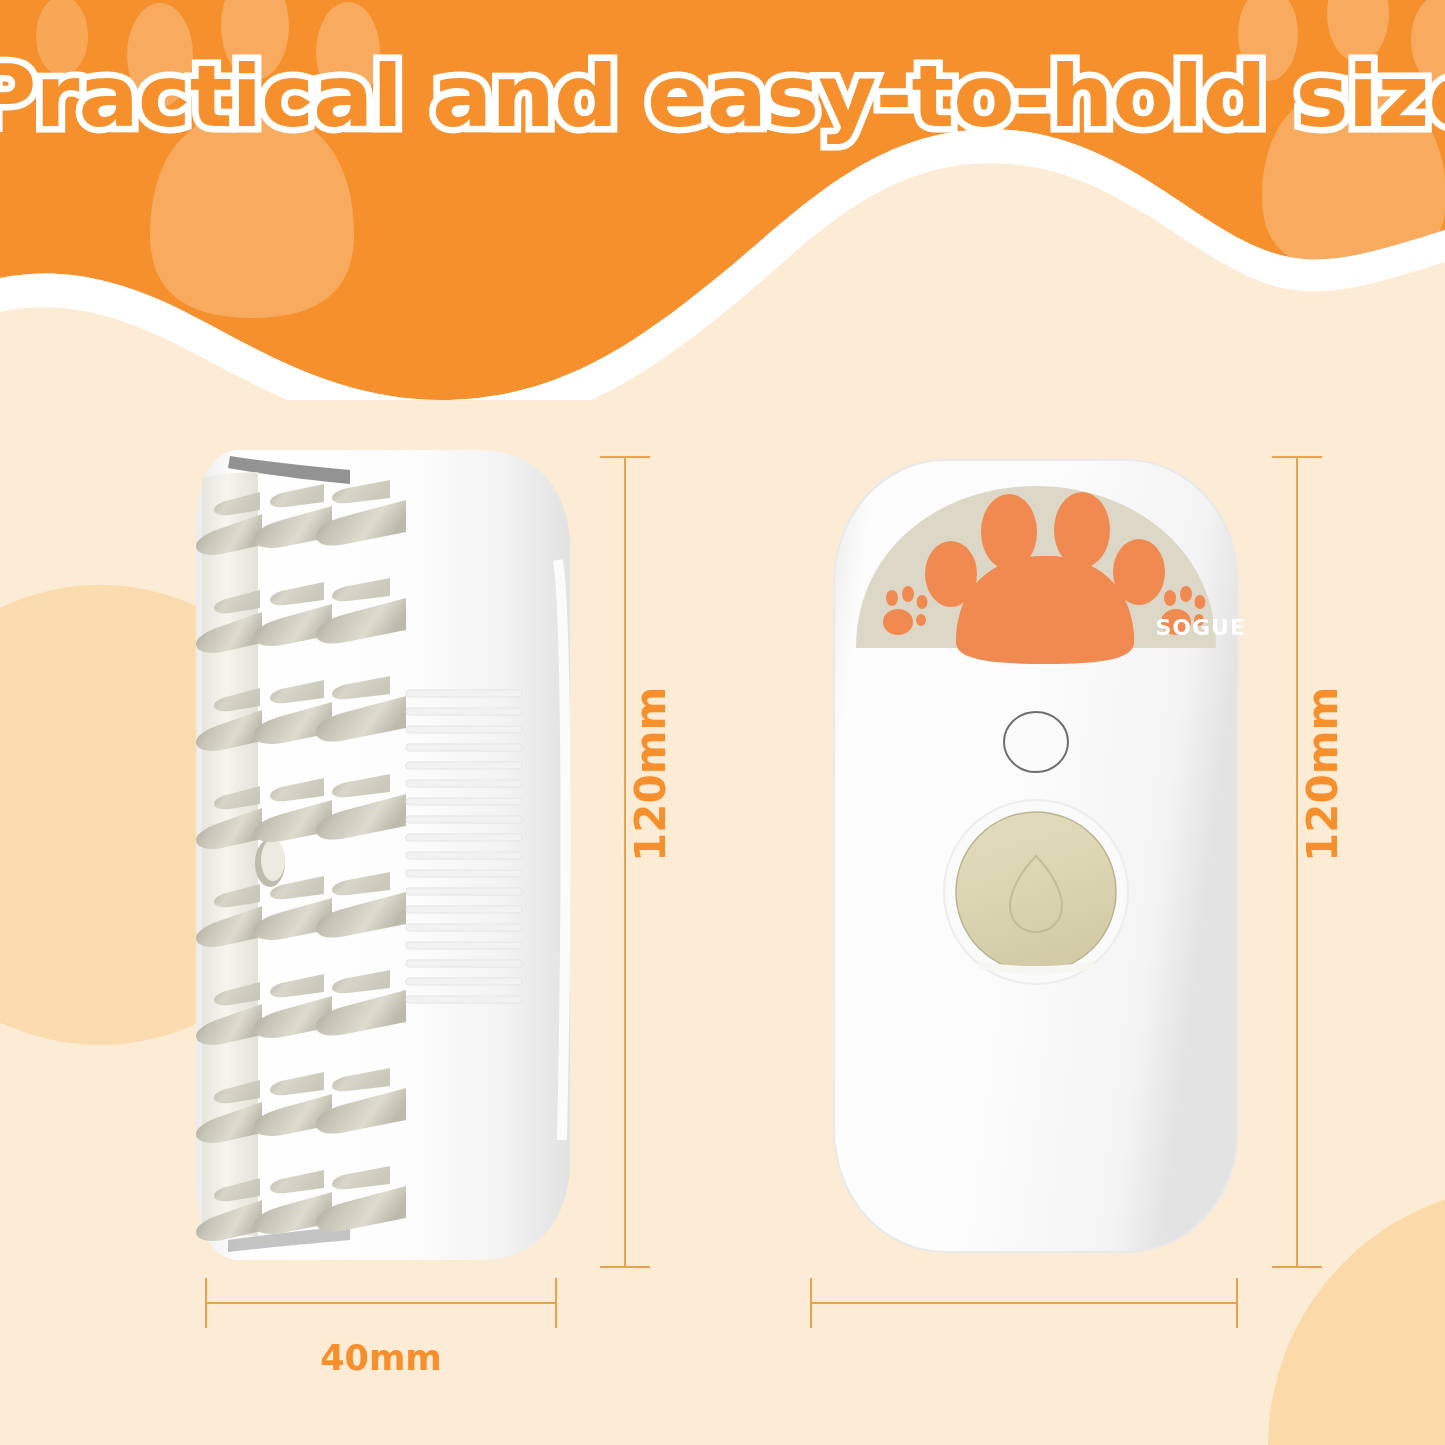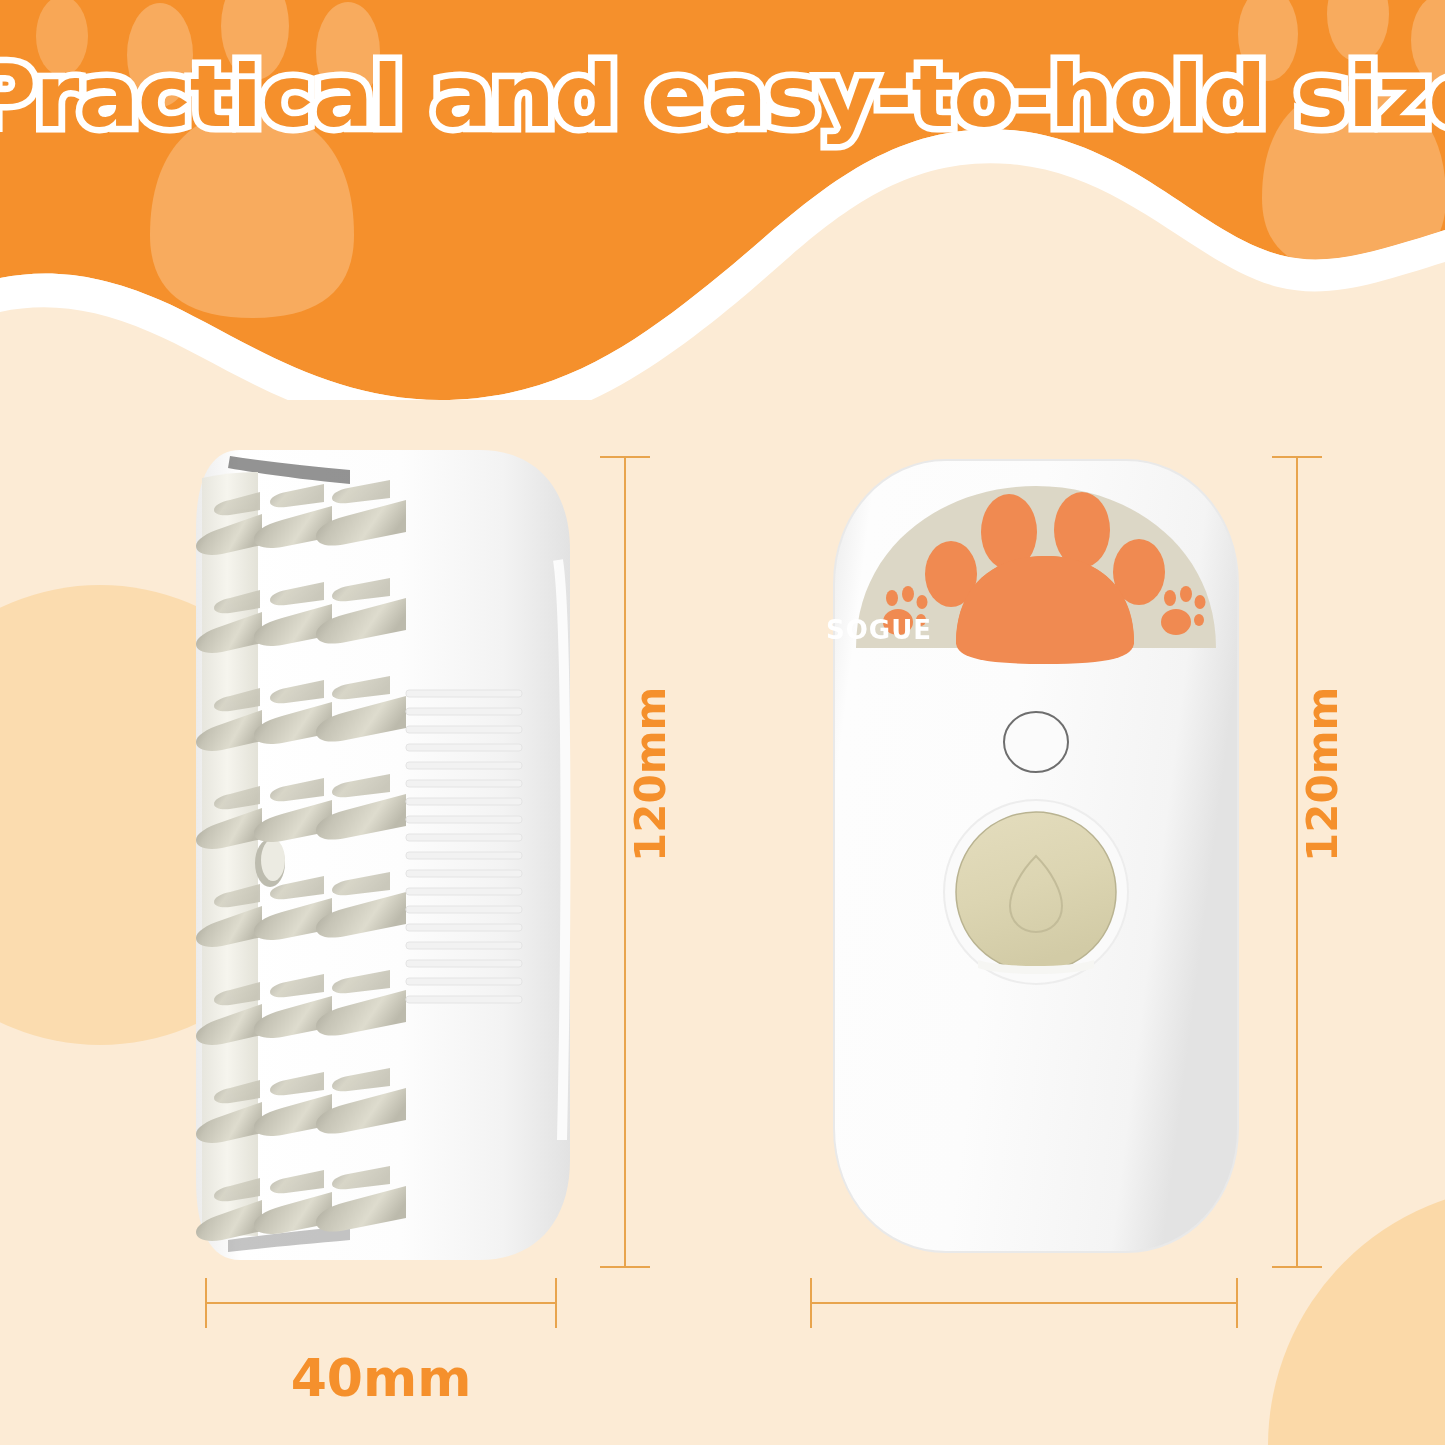--- a/index.html
+++ b/index.html
@@ -55,31 +55,31 @@
     font-family:"DejaVu Sans", sans-serif;
     font-weight:bold;font-size:42px;color:#F5902C;
     white-space:nowrap;
   }
   .dim-h{position:absolute;}
   .dim-h .line{position:absolute;top:24px;left:0;height:2px;width:100%;background:#E8A44D;}
   .dim-h .cap{position:absolute;top:0;width:2px;height:50px;background:#E8A44D;}
   .dim-h .cap.l{left:0;}
   .dim-h .cap.r{right:0;}
   .dim-h .label{
-    position:absolute;top:70px;left:0;width:100%;text-align:center;
+    position:absolute;top:60px;left:0;width:100%;text-align:center;
     font-family:"DejaVu Sans", sans-serif;
-    font-weight:bold;font-size:52px;color:#F5902C;white-space:nowrap;
+    font-weight:bold;font-size:35px;color:#F5902C;white-space:nowrap;
   }
 
   
   .product{position:absolute;}
   .logo-text{
-    position:absolute;left:0;width:100%;text-align:left;
+    position:absolute;left:0;width:100%;text-align:right;
     font-family:"DejaVu Sans", sans-serif;
-    font-weight:bold;font-size:26px;color:#FFFFFF;letter-spacing:1px;
+    font-weight:bold;font-size:22px;color:#FFFFFF;letter-spacing:1px;
   }
 </style>
 </head>
 <body>
 
 <div class="stage">
 
   <div class="bg-circle-left"></div>
   <div class="bg-circle-right"></div>
 

